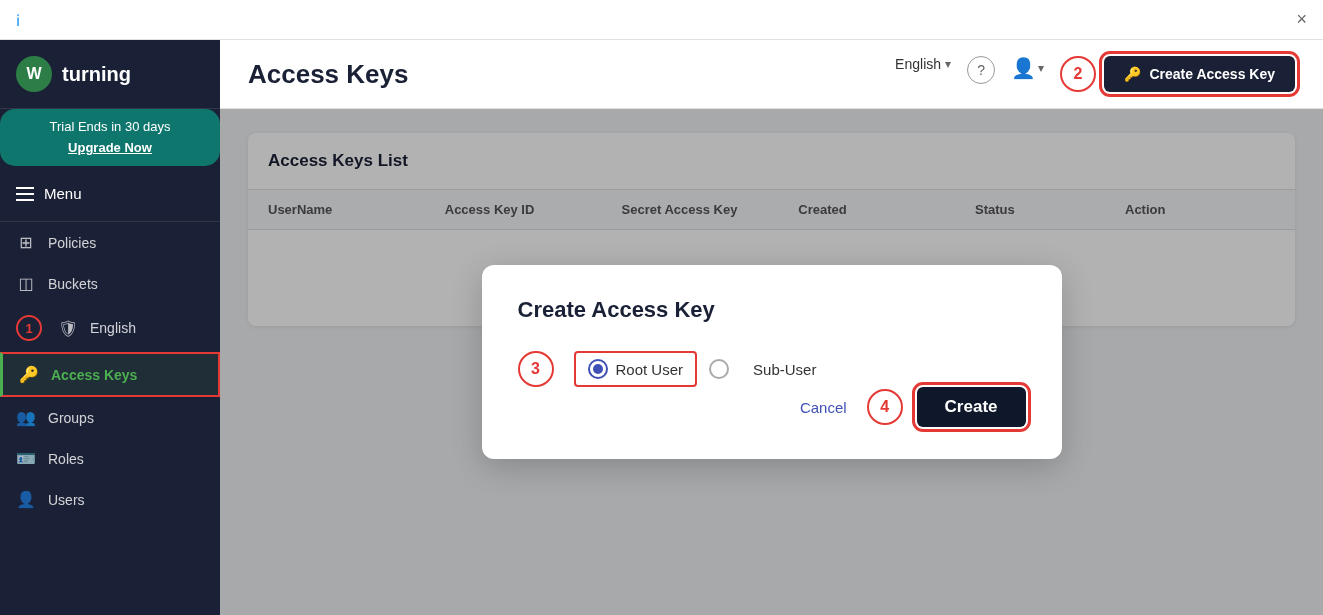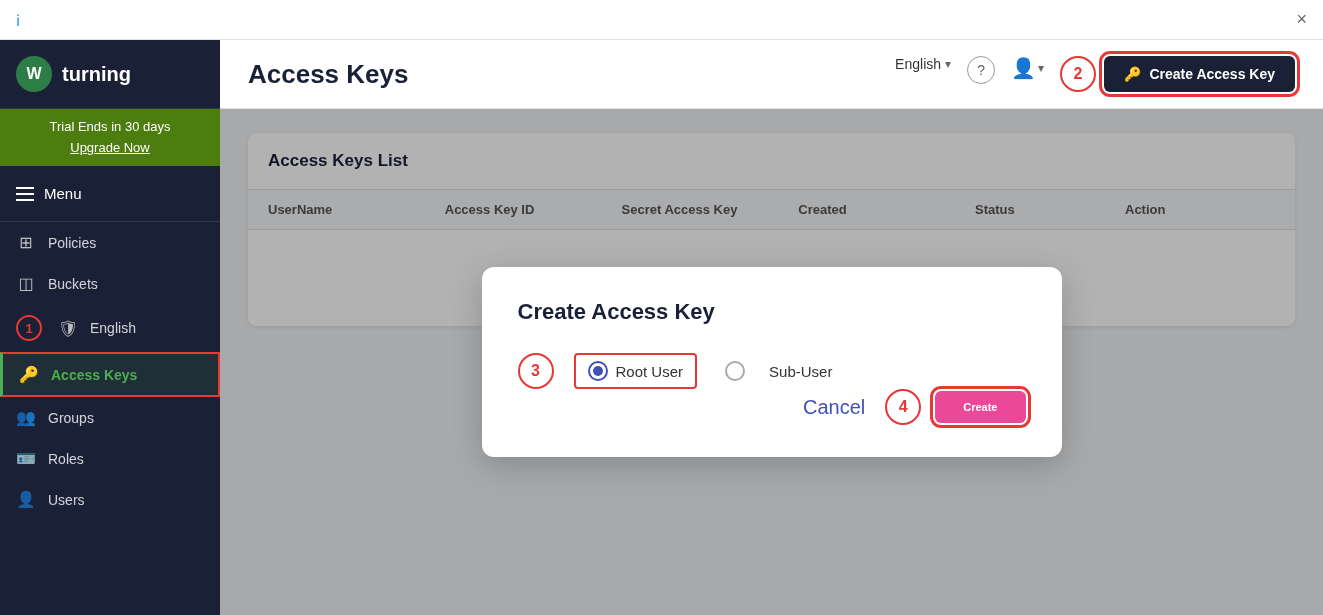--- a/index.html
+++ b/index.html
@@ -44,27 +44,28 @@
     .logo-icon {
       width: 36px; height: 36px;
       background: #2d7d46;
       border-radius: 50%;
       display: flex; align-items: center; justify-content: center;
       color: white; font-weight: bold; font-size: 16px;
     }
     .logo-text { color: white; font-size: 20px; font-weight: 600; }
 
     .trial-box {
-      background: #4d7c0f;
+      background: #0f766e;
       padding: 10px 0;
       text-align: center;
       color: white;
+      border-radius: 15px;
     }
     .trial-text { font-size: 13px; margin-bottom: 4px; }
-    .upgrade-link { color: white; font-size: 13px; font-weight: 400; text-decoration: underline; cursor: pointer; }
+    .upgrade-link { color: white; font-size: 13px; font-weight: 700; text-decoration: underline; cursor: pointer; }
 
     .menu-toggle {
       display: flex;
       align-items: center;
       gap: 10px;
       padding: 19px 16px;
       color: white;
       font-size: 15px;
       cursor: pointer;
       border-bottom: 1px solid rgba(255,255,255,0.1);
@@ -242,29 +243,29 @@
     }
 
     .modal-actions {
       display: flex;
       align-items: center;
       justify-content: flex-end;
       gap: 20px;
     }
     .cancel-btn {
       background: transparent; border: none;
-      color: #3f51b5; font-size: 20px; cursor: pointer;
+      color: #3f51b5; font-size: 15px; cursor: pointer;
       font-weight: 500;
     }
     .create-modal-btn {
-      background: #ec4899;
+      background: #0f172a;
       color: white; border: none;
       border-radius: 6px;
       padding: 10px 28px;
-      font-size: 11px; font-weight: 600; cursor: pointer;
+      font-size: 17px; font-weight: 600; cursor: pointer;
       outline: 3px solid #e53935;
       outline-offset: 2px;
     }
 
     .step-badge-4 {
       width: 36px; height: 36px; border-radius: 50%;
       background: transparent;
       border: 2px solid #e53935;
       color: #e53935;
       font-size: 16px; font-weight: 700;
@@ -392,21 +393,21 @@
                 <span>3</span>
               </div>
 
             <div class="radio-option radio-option-highlighted">
               <div class="radio-btn selected">
                 <div class="radio-dot"></div>
               </div>
               <span>Root User</span>
             </div>
 
-            <div class="radio-option" style="margin-left:16px;gap:24px;">
+            <div class="radio-option" style="gap:24px;">
               <div class="radio-btn" style="border-color:#aaa;"></div>
               <span>Sub-User</span>
             </div>
           </div>
 
           <div class="modal-actions">
             <button class="cancel-btn">Cancel</button>
 
             <div style="display:flex;align-items:center;gap:6px;">
               <div class="step-badge-4">

